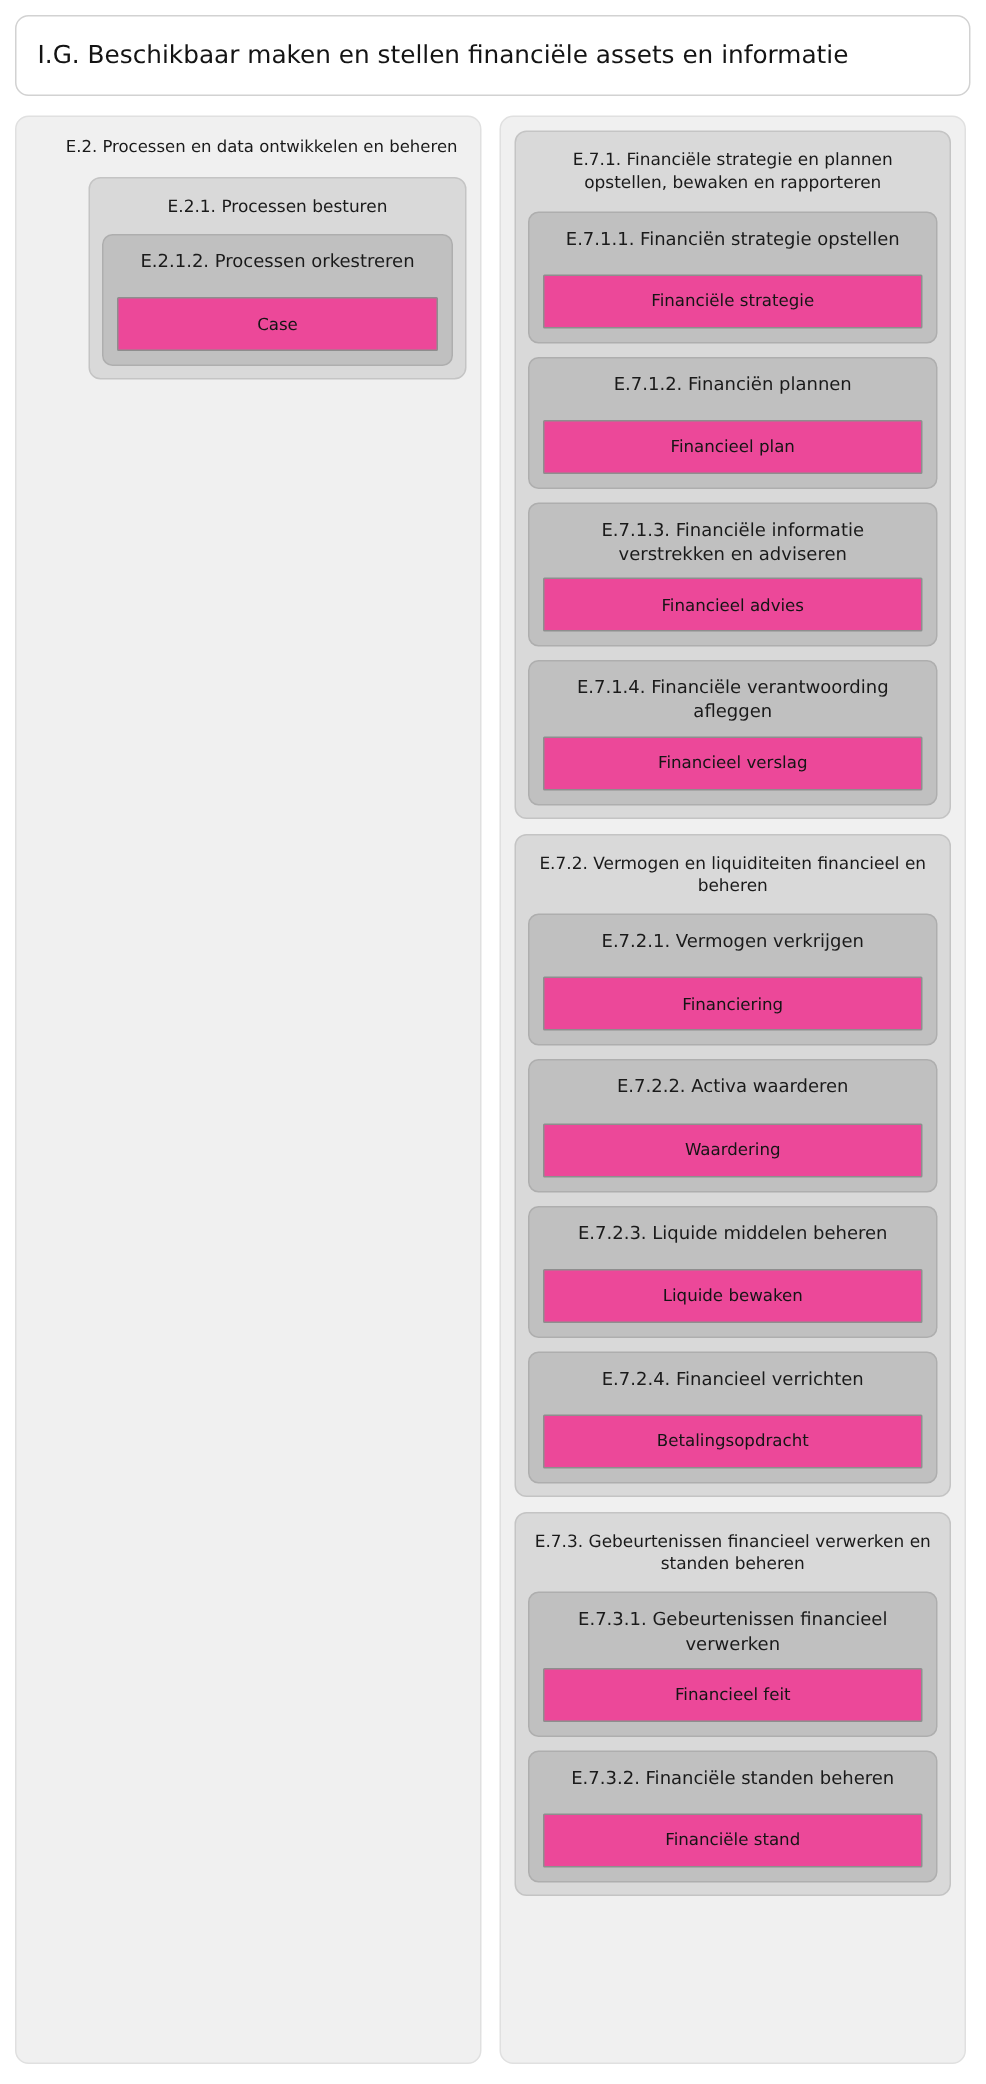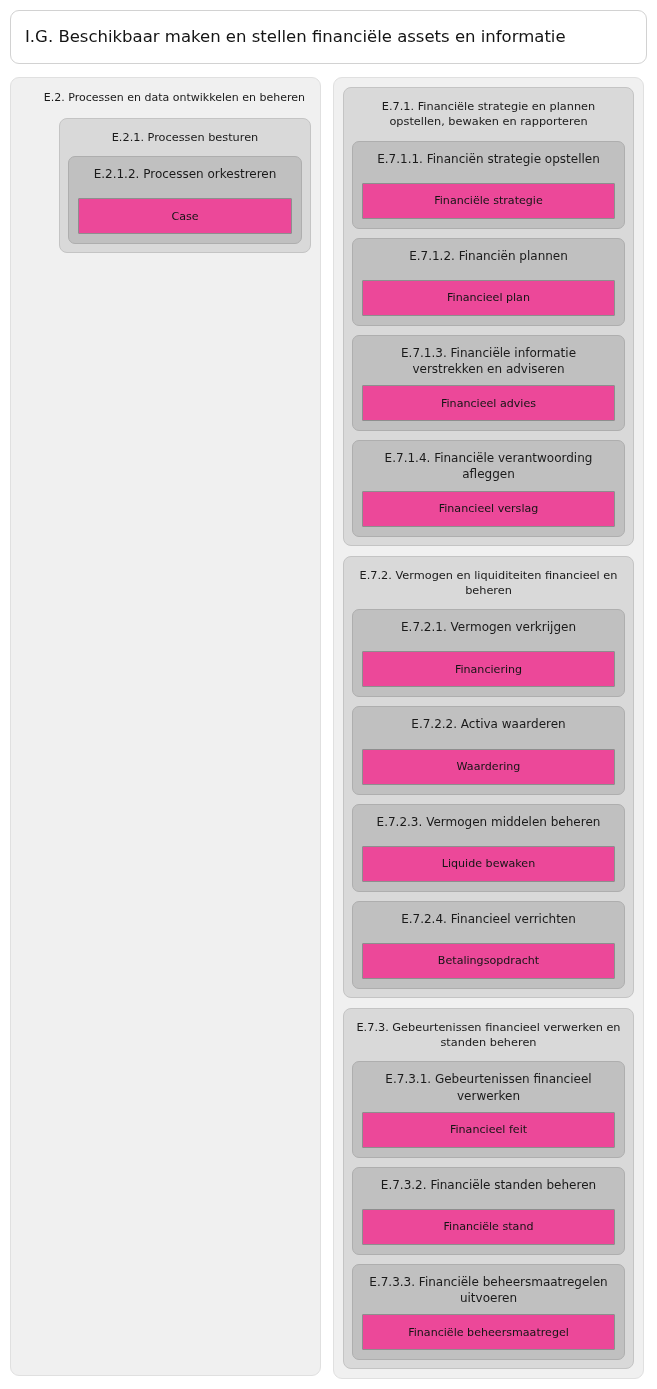--- a/index.html
+++ b/index.html
@@ -186,21 +186,21 @@
             <div class="subgroup-title">E.7.2.1. Vermogen verkrijgen</div>
             <div class="leaf">Financiering</div>
           </div>
 
           <div class="subgroup">
             <div class="subgroup-title">E.7.2.2. Activa waarderen</div>
             <div class="leaf">Waardering</div>
           </div>
 
           <div class="subgroup">
-            <div class="subgroup-title">E.7.2.3. Vermogen middelen beheren</div>
+            <div class="subgroup-title">E.7.2.3. Liquide middelen beheren</div>
             <div class="leaf">Liquide bewaken</div>
           </div>
 
           <div class="subgroup">
             <div class="subgroup-title">E.7.2.4. Financieel verrichten</div>
             <div class="leaf">Betalingsopdracht</div>
           </div>
         </div>
 
         <div class="group">
@@ -209,23 +209,19 @@
           <div class="subgroup">
             <div class="subgroup-title two-line">E.7.3.1. Gebeurtenissen financieel verwerken</div>
             <div class="leaf">Financieel feit</div>
           </div>
 
           <div class="subgroup">
             <div class="subgroup-title">E.7.3.2. Financiële standen beheren</div>
             <div class="leaf">Financiële stand</div>
           </div>
 
-          <div class="subgroup">
-            <div class="subgroup-title two-line">E.7.3.3. Financiële beheersmaatregelen uitvoeren</div>
-            <div class="leaf">Financiële beheersmaatregel</div>
-          </div>
         </div>
 
       </div>
     </div>
 
   </div>
 </div>
 
 </body></html>

